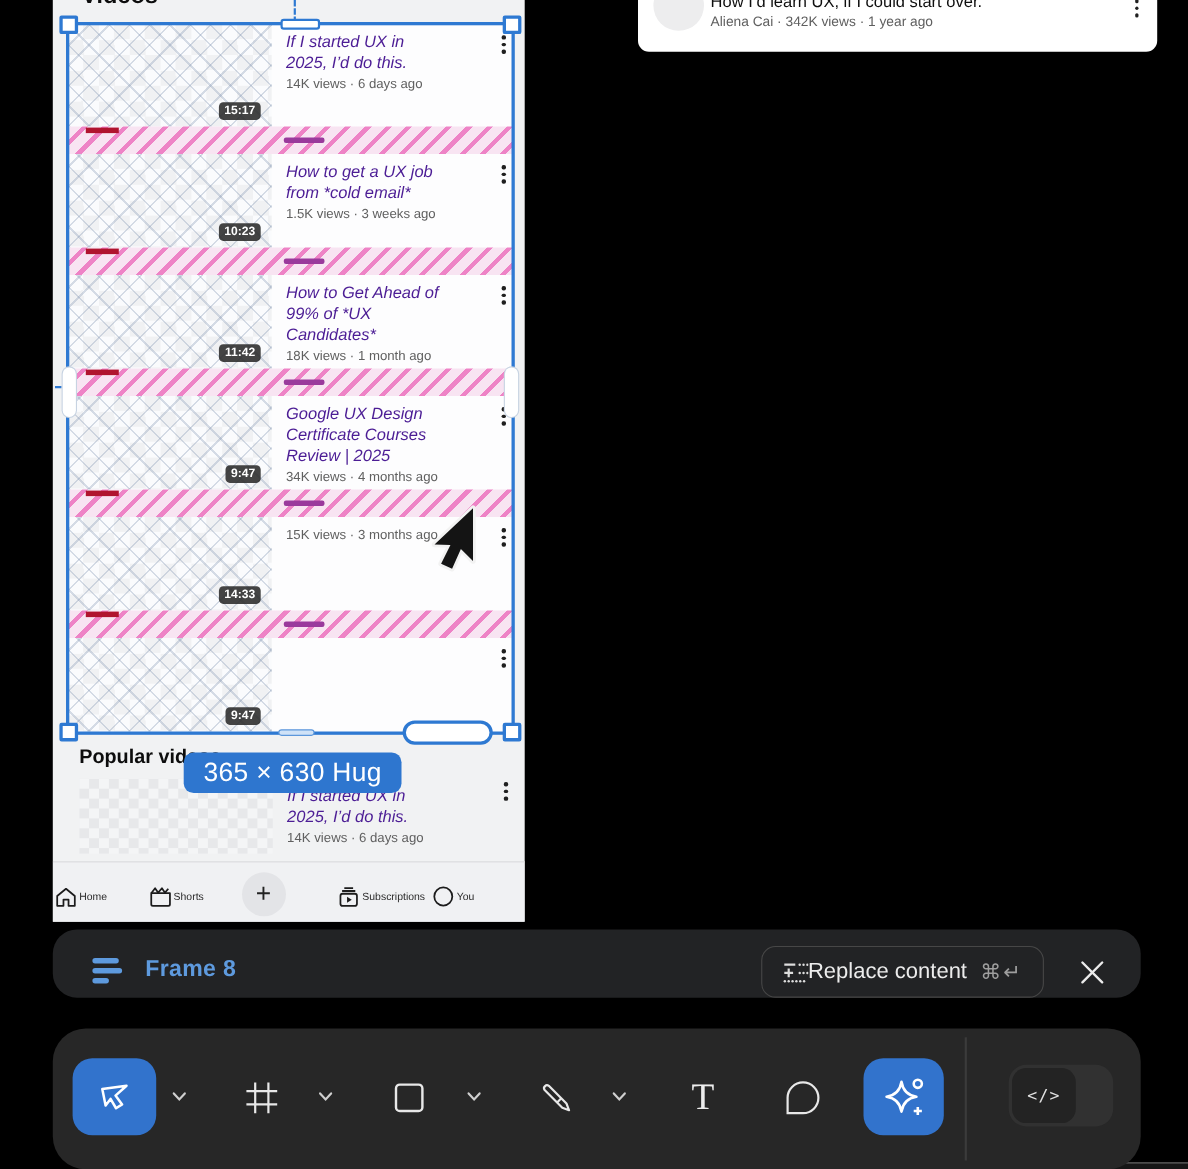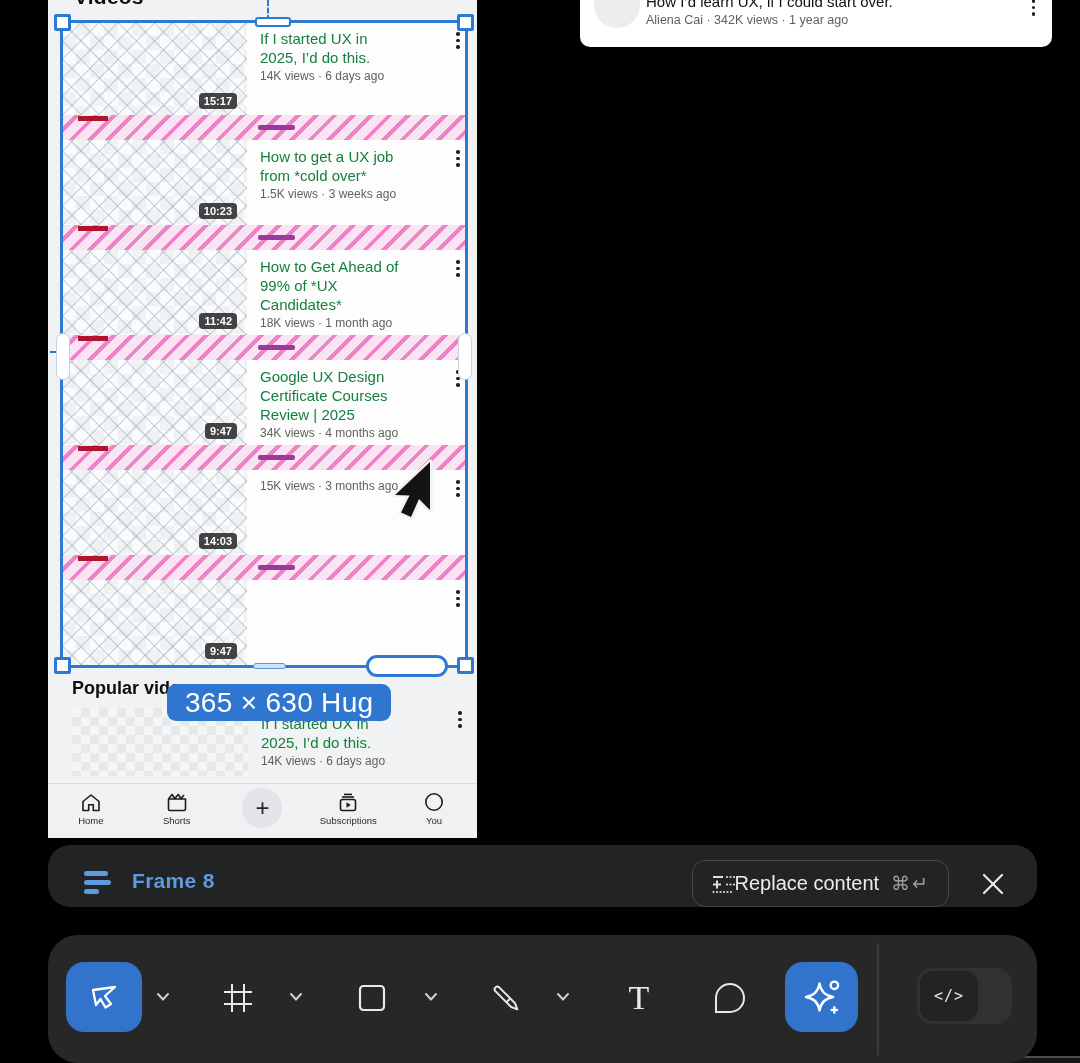--- a/index.html
+++ b/index.html
@@ -18,41 +18,41 @@
   .vthumb { width:185px; position:relative; flex:none;
       background-color:#fafbfd;
       background-image:
         repeating-linear-gradient(45deg,  rgba(125,145,175,.30) 0 1.5px, transparent 1.5px 13px),
         repeating-linear-gradient(-45deg, rgba(125,145,175,.30) 0 1.5px, transparent 1.5px 13px),
         conic-gradient(rgba(0,0,0,.04) 90deg, transparent 90deg 180deg, rgba(0,0,0,.04) 180deg 270deg, transparent 270deg);
       background-size:auto,auto,28px 28px; }
   .duration { position:absolute; right:10px; bottom:6px; background:rgba(42,42,42,.88);
       color:#fff; font-size:11px; font-weight:bold; padding:2px 5px; border-radius:4px; }
   .vtext { flex:1; padding:7px 24px 0 13px; }
-  .vtitle { font-size:15px; line-height:19px; color:#15803d; white-space:pre-line; }
+  .vtitle { font-size:15px; line-height:19px; color:#4c1d95; white-space:pre-line;font-style:italic; }
   .vmeta { font-size:12px; color:#606060; margin-top:2px; }
   .kebab { position:absolute; right:7px; top:10px; width:4px; }
   .kebab i { display:block; width:3.5px; height:3.5px; border-radius:50%; background:#202020; margin:0 0 3px 0; }
   .vsep { height:25px; position:relative;
       background:repeating-linear-gradient(135deg, #f8e4f2 0 9px, #ee83c6 9px 13px); }
   .red-dash { position:absolute; left:16px; top:1px; width:30px; height:5px; background:#b0142f; }
   .magenta-bar { position:absolute; left:196px; top:10px; width:37px; height:5px;
       background:#9a3a9c; border-radius:2px; }
 
   .popular-heading { position:absolute; left:24px; top:678px; font-size:18px;
       font-weight:800; color:#0d0d0d; }
   .popular-item { position:absolute; left:24px; top:708px; width:390px; display:flex; }
   .pthumb { width:176px; height:68px; flex:none;
       background:conic-gradient(#e7e8ea 90deg, #f4f5f6 90deg 180deg, #e7e8ea 180deg 270deg, #f4f5f6 270deg);
       background-size:18px 18px; }
   .ptext { flex:1; padding:6px 22px 0 13px; position:relative; }
 
   .bottomnav { position:absolute; left:0; top:783px; width:429px; height:55px;
       background:#f0f1f3; border-top:1px solid #d9dadc; display:flex; }
-  .navitem { flex:1; display:flex; flex-direction:column; align-items:center; padding-top:7px; }
+  .navitem { flex:1; display:flex; flex-direction:row; align-items:center; padding-top:7px; }
   .navitem svg { display:block; }
   .navlabel { font-size:9.5px; color:#2a2a2a; margin-top:2px; }
   .plus-circle { width:40px; height:40px; margin-top:-3px; border-radius:50%; background:#e3e4e7;
       display:flex; align-items:center; justify-content:center; font-size:24px;
       font-weight:300; color:#222; }
 
   
   .sel { position:absolute; left:12px; top:20px; width:408px; height:648px;
       border:3px solid #2e79d2; pointer-events:none; }
   .handle { position:absolute; width:17px; height:17px; background:#fff;
@@ -67,21 +67,21 @@
       background:#fff; border:3px solid #2e79d2; border-radius:12px; }
   .h-bracket { position:absolute; width:12px; height:45px; top:311px; background:#fff;
       border-radius:6px; box-shadow:0 0 0 1px #c7d3e2; }
   .h-bracket.left { left:-6px; } .h-bracket.right { right:-6px; }
   .guide-v { position:absolute; left:219px; top:0; height:21px; width:0;
       border-left:2.5px dashed #2e79d2; pointer-events:none; }
   .guide-tick { position:absolute; left:2px; top:351px; width:16px; height:0;
       border-top:2.5px dashed #2e79d2; pointer-events:none; }
 
   .size-badge { position:absolute; left:119px; top:684px; height:37px; padding:0 18px;
-      background:#2e76cf; border-radius:9px; color:#fff; font-size:28px; font-weight:500;
+      background:#2e76cf; border-radius:9px; color:#fff; font-size:24px; font-weight:500;
       display:flex; align-items:center; letter-spacing:.3px; z-index:6; }
   .cursor-big { position:absolute; left:366px; top:458px; z-index:9; pointer-events:none; }
 
   
   .float-card { position:absolute; left:580px; top:0; width:472px; height:47px;
       background:#fff; border-radius:0 0 10px 10px; overflow:hidden; }
   .fc-avatar { position:absolute; left:14px; top:-18px; width:46px; height:46px;
       border-radius:50%; background:#ededee; }
   .fc-title { position:absolute; left:66px; top:-7px; font-size:15px; font-weight:500; color:#0f0f0f; }
   .fc-meta { position:absolute; left:66px; top:13px; font-size:12.5px; color:#5f5f5f; }
@@ -153,21 +153,21 @@
       <span class="red-dash"></span>
       <span class="magenta-bar"></span>
     </div>
 
     <div class="vitem">
       <div class="vthumb">
         <span class="duration">10:23</span>
       </div>
       <div class="vtext">
         <div class="vtitle">How to get a UX job
-from *cold over*</div>
+from *cold email*</div>
         <div class="vmeta">1.5K views · 3 weeks ago</div>
       </div>
       <span class="kebab">
           <i></i>
           <i></i>
           <i></i>
         </span>
     </div>
     <div class="vsep">
       <span class="red-dash"></span>
@@ -211,21 +211,21 @@
           <i></i>
         </span>
     </div>
     <div class="vsep">
       <span class="red-dash"></span>
       <span class="magenta-bar"></span>
     </div>
 
     <div class="vitem">
       <div class="vthumb">
-        <span class="duration">14:03</span>
+        <span class="duration">14:33</span>
       </div>
       <div class="vtext">
         <div class="vmeta">15K views · 3 months ago</div>
       </div>
       <span class="kebab">
           <i></i>
           <i></i>
           <i></i>
         </span>
     </div>

